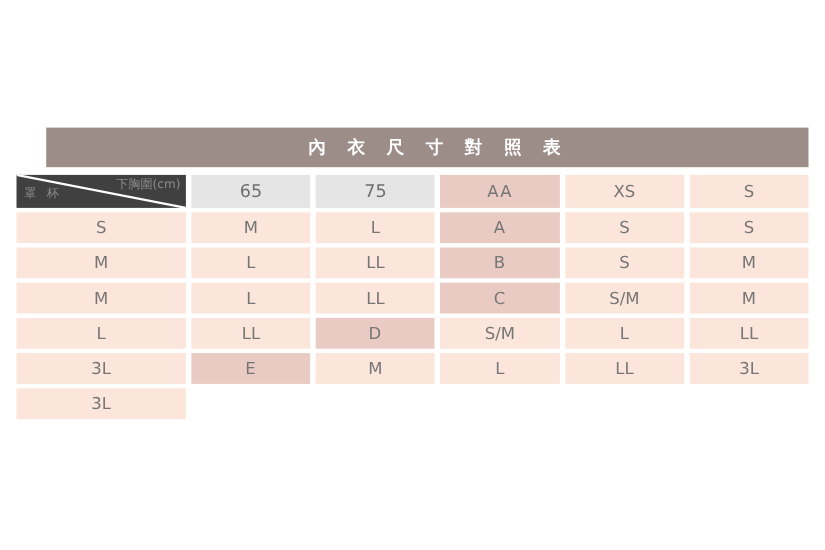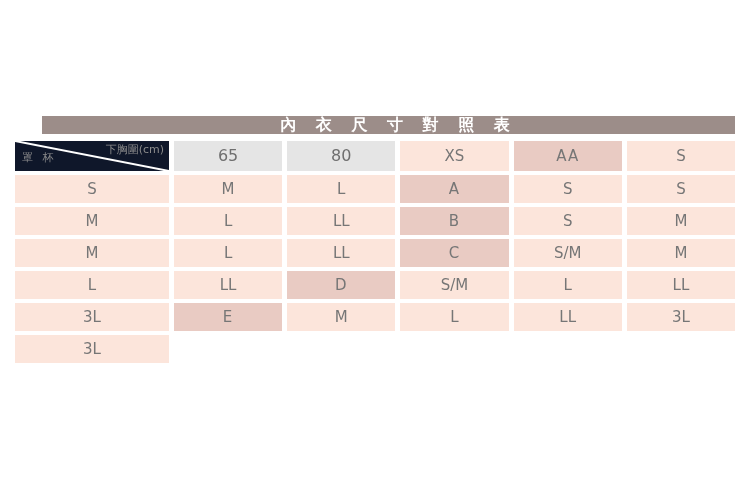--- a/index.html
+++ b/index.html
@@ -17,21 +17,21 @@
     background: #ffffff;
     overflow: hidden;
   }
   .table-wrap {
     position: absolute;
     left: 15px;
     top: 116px;
     width: 720px;
   }
   .title-bar {
-    height: 18px;
+    height: 36px;
     background: #9c8d89;
     color: #ffffff;
     display: flex;
     align-items: center;
     justify-content: center;
     font-size: 16px;
     font-weight: bold;
     letter-spacing: 7px;
     padding-left: 20px; 
     margin-bottom: 7px;
@@ -59,21 +59,21 @@
   }
   .cup {
     background: #e9cbc3;
     letter-spacing: 1px;
   }
   .data {
     background: #fce5db;
   }
   .corner {
     position: relative;
-    background: #0f172a;
+    background: #404040;
     overflow: hidden;
   }
   .corner svg {
     position: absolute;
     left: 0; top: 0;
     width: 100%; height: 100%;
     display: block;
   }
   .corner .tr {
     position: absolute;
@@ -102,24 +102,24 @@
     <div class="grid">
 
       <div class="cell corner">
         <svg viewBox="0 0 100 100" preserveAspectRatio="none">
           <line x1="0" y1="0" x2="100" y2="100" stroke="#ffffff" stroke-width="2" vector-effect="non-scaling-stroke"></line>
         </svg>
         <span class="tr">下胸圍(cm)</span>
         <span class="bl">罩 杯</span>
       </div>
       <div class="cell head">65</div>
-      <div class="cell head">80</div>
+      <div class="cell head">75</div>
 
+      <div class="cell cup">AA</div>
       <div class="cell data">XS</div>
-      <div class="cell cup">AA</div>
       <div class="cell data">S</div>
       <div class="cell data">S</div>
       <div class="cell data">M</div>
       <div class="cell data">L</div>
 
       <div class="cell cup">A</div>
       <div class="cell data">S</div>
       <div class="cell data">S</div>
       <div class="cell data">M</div>
       <div class="cell data">L</div>

